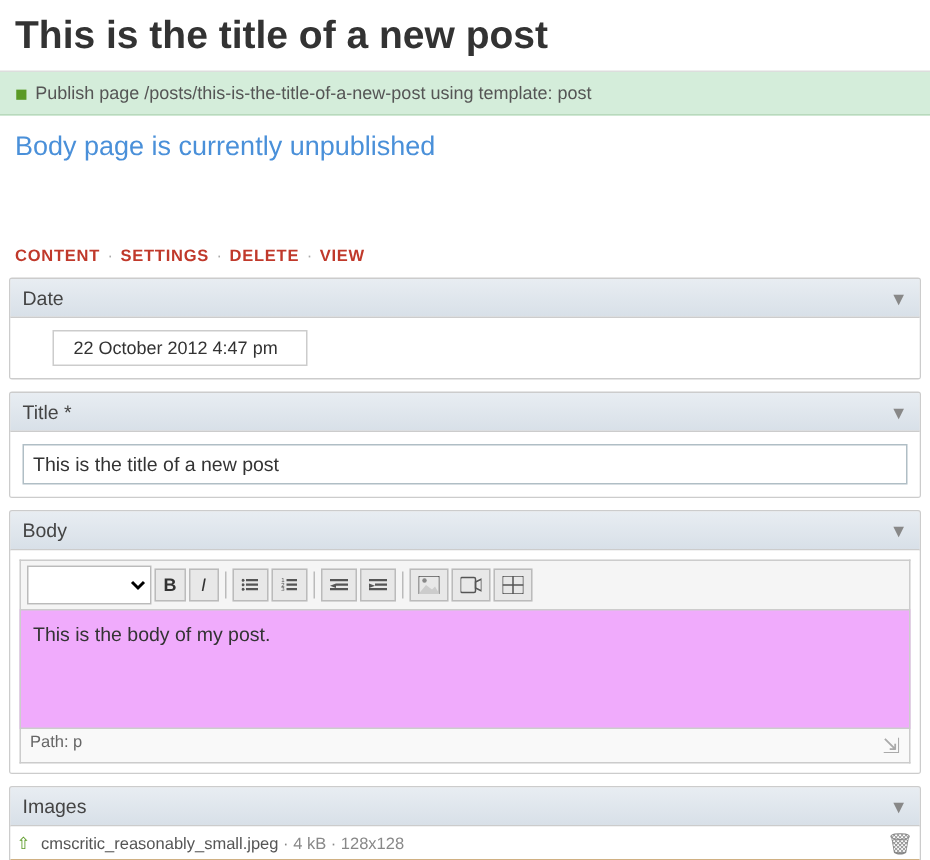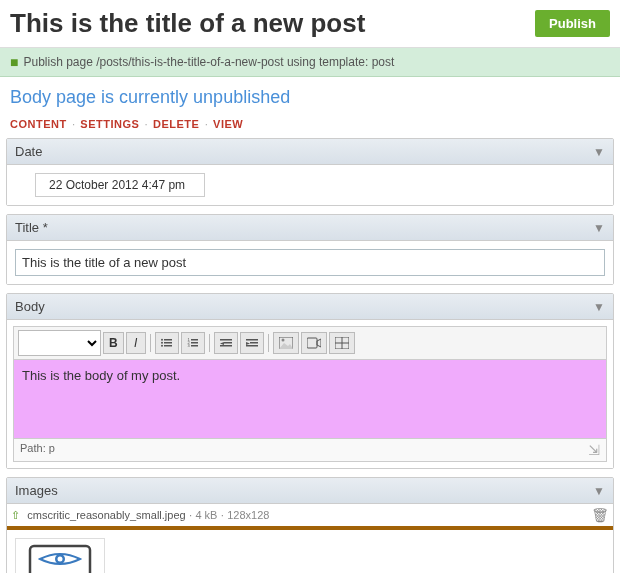--- a/index.html
+++ b/index.html
@@ -57,20 +57,21 @@
       font-size: 18px;
       padding: 10px 10px 6px 10px;
     }
 
     
     .tab-nav {
       display: flex;
       align-items: center;
       padding: 4px 10px 8px 10px;
       gap: 0;
+      margin-top: 47px;
     }
     .tab-nav a {
       text-decoration: none;
       font-size: 11px;
       font-weight: bold;
       color: #c0392b;
       text-transform: uppercase;
       letter-spacing: 0.5px;
     }
     .tab-nav .dot {
@@ -227,21 +228,20 @@
       justify-content: center;
       background: #fff;
       overflow: hidden;
     }
   </style>
 </head>
 <body>
 
 <div class="page-header">
   <h1 class="page-title">This is the title of a new post</h1>
-  <button class="publish-btn">Publish</button>
 </div>
 
 <div class="notice-bar">
   <span class="notice-icon">■</span>
   <span>Publish page /posts/this-is-the-title-of-a-new-post using template: post</span>
 </div>
 
 <div class="unpublished-msg">Body page is currently unpublished</div>
 
 <div class="tab-nav">

